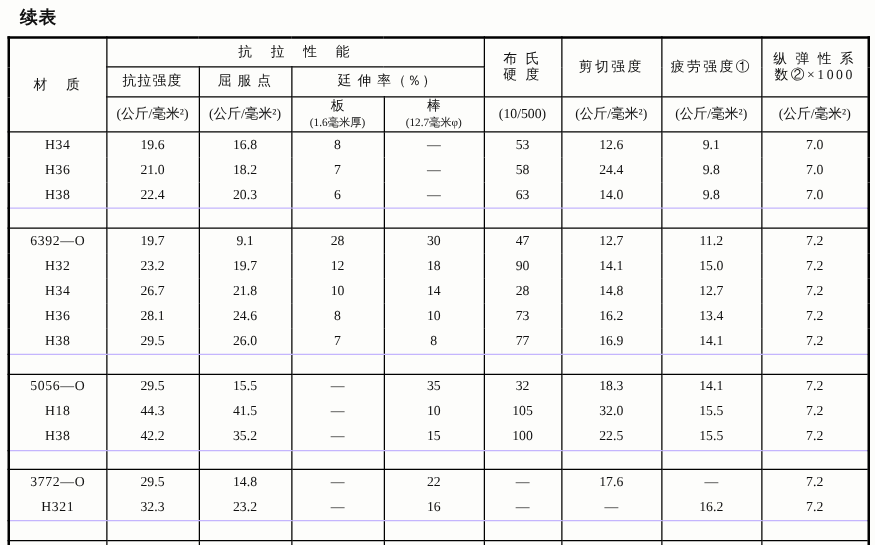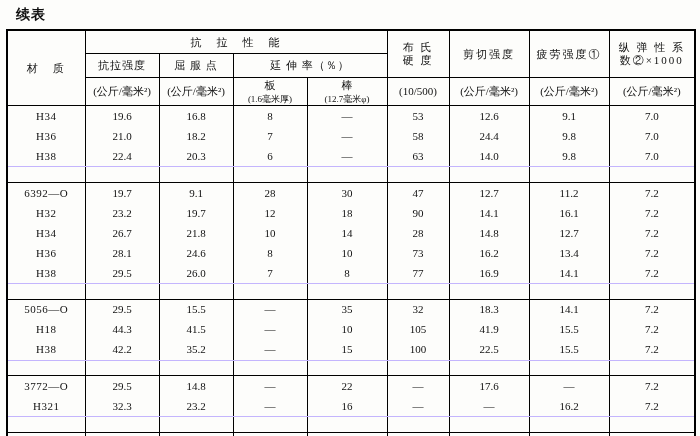--- a/index.html
+++ b/index.html
@@ -212,21 +212,21 @@
           <td class="val">7.2</td>
         </tr>
         <tr class="datarow">
           <td class="matcell">H32</td>
           <td class="val">23.2</td>
           <td class="val">19.7</td>
           <td class="val">12</td>
           <td class="val">18</td>
           <td class="val">90</td>
           <td class="val">14.1</td>
-          <td class="val">16.1</td>
+          <td class="val">15.0</td>
           <td class="val">7.2</td>
         </tr>
         <tr class="datarow">
           <td class="matcell">H34</td>
           <td class="val">26.7</td>
           <td class="val">21.8</td>
           <td class="val">10</td>
           <td class="val">14</td>
           <td class="val">28</td>
           <td class="val">14.8</td>
@@ -277,21 +277,21 @@
           <td class="val">14.1</td>
           <td class="val">7.2</td>
         </tr>
         <tr class="datarow">
           <td class="matcell">H18</td>
           <td class="val">44.3</td>
           <td class="val">41.5</td>
           <td class="val dash">—</td>
           <td class="val">10</td>
           <td class="val">105</td>
-          <td class="val">41.9</td>
+          <td class="val">32.0</td>
           <td class="val">15.5</td>
           <td class="val">7.2</td>
         </tr>
         <tr class="datarow grouprow">
           <td class="matcell">H38</td>
           <td class="val">42.2</td>
           <td class="val">35.2</td>
           <td class="val dash">—</td>
           <td class="val">15</td>
           <td class="val">100</td>

